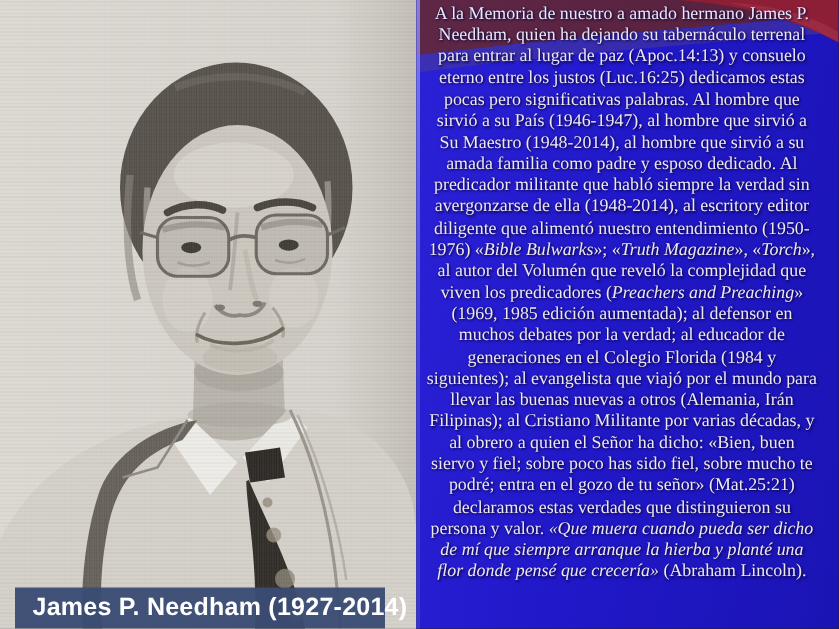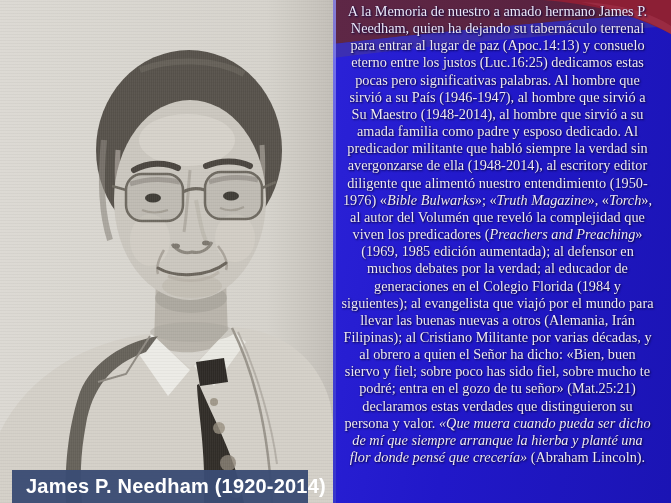--- a/index.html
+++ b/index.html
@@ -139,21 +139,21 @@
         <rect x="205" y="172" width="57" height="47" rx="16"></rect>
         <path d="M183,192 C190,188 198,188 205,190" stroke-width="3" fill="none"></path>
         <path d="M126,190 L112,186" fill="none"></path>
         <path d="M262,188 L276,182" fill="none"></path>
       </g>
       <path d="M130,184 Q154,176 180,182" stroke="#58534c" stroke-width="5" fill="none" opacity=".3"></path>
       <path d="M209,182 Q233,174 258,180" stroke="#58534c" stroke-width="5" fill="none" opacity=".3"></path>
     </svg>
 
     <div class="caption-banner">
-      <span>James P. Needham (1920-2014)</span>
+      <span>James P. Needham (1927-2014)</span>
     </div>
   </div>
 
   <div class="text-pane">
     <div class="edge-glow"></div>
     <svg class="top-swoosh" viewBox="0 0 338 80" preserveAspectRatio="none" aria-hidden="true">
       <defs>
         <linearGradient id="gMar" x1="0" y1="0" x2="1" y2="0">
           <stop offset="0" stop-color="#5e2746"></stop>
           <stop offset="1" stop-color="#57203c"></stop>

